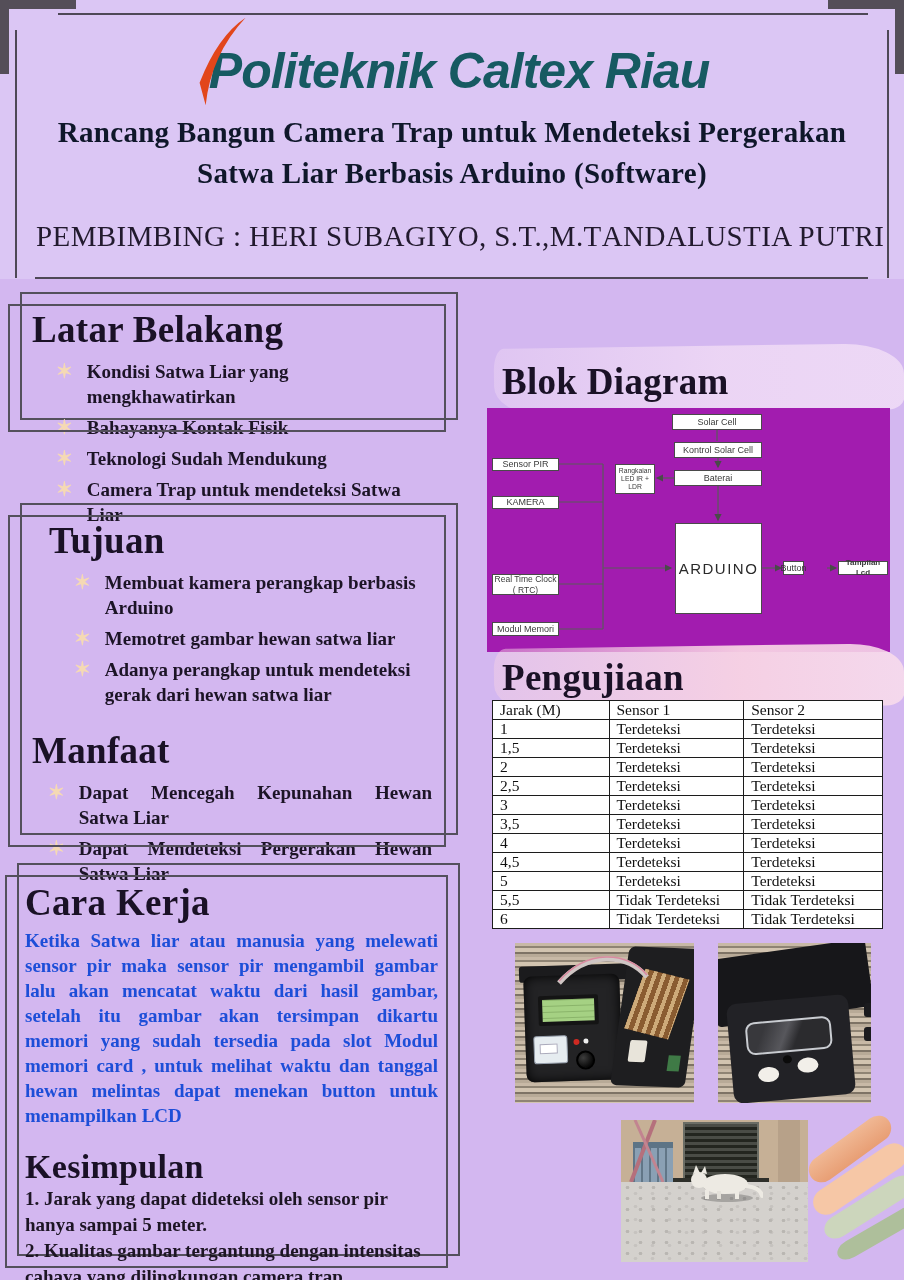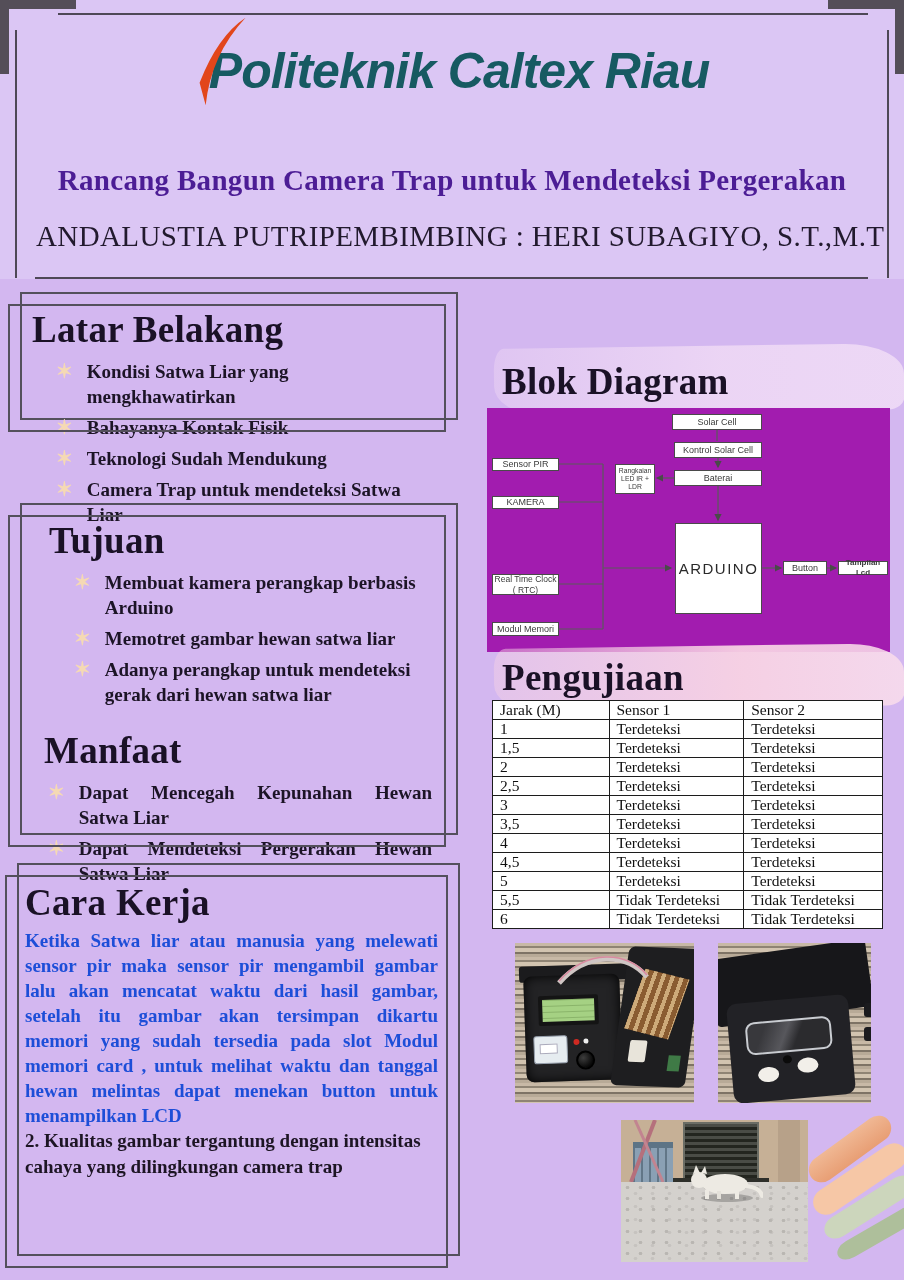--- a/index.html
+++ b/index.html
@@ -19,21 +19,21 @@
   .fr-topline { left:58px; top:13px; width:810px; height:2px; background:#4e4856; }
   .fr-left { left:15px; top:30px; width:2px; height:248px; background:#4e4856; }
   .fr-right { right:15px; top:30px; width:2px; height:248px; background:#4e4856; }
   .fr-headbottom { left:35px; top:277px; width:833px; height:2px; background:#4e4856; }
   
   .logo-row { position:absolute; left:0; top:42px; width:904px; display:flex; justify-content:center; }
   .logo { position:relative; font-family:"Liberation Sans", sans-serif; font-weight:bold; font-style:italic;
           font-size:50px; letter-spacing:-1px; color:#175a62; padding-left:14px; }
   .swoosh { position:absolute; left:2px; top:-30px; width:52px; height:98px; }
   .title-block { position:absolute; left:36px; top:112px; width:832px; text-align:center;
-                 font-weight:bold; font-size:29px; line-height:41px; color:#4c1d95; letter-spacing:0.3px;margin-top:48px; }
+                 font-weight:bold; font-size:29px; line-height:41px; color:#0f172a; letter-spacing:0.3px; }
   .byline { position:absolute; left:36px; top:220px; width:832px; display:flex; justify-content:space-between;
             font-size:29px; color:#221a2e; letter-spacing:0.4px; white-space:nowrap; }
   
   .fancy-box { position:absolute; }
   .fancy-box::before { content:""; position:absolute; top:0; left:12px; right:0; bottom:12px;
                        border:2px solid #54505c; pointer-events:none; }
   .fancy-box::after  { content:""; position:absolute; top:12px; left:0; right:12px; bottom:0;
                        border:2px solid #54505c; pointer-events:none; }
   .box-inner { position:relative; height:100%; padding:16px 26px 8px 24px; }
   h2.sec { font-size:37px; font-weight:bold; color:#1a1126; letter-spacing:0.3px; }
@@ -141,24 +141,25 @@
   <div class="logo-row">
     <div class="logo">
       <svg class="swoosh" viewBox="0 0 60 110">
         <path d="M10,106 Q16,48 56,5 Q24,26 3,80 Z" fill="#e2461b"></path>
       </svg>
       <span>Politeknik Caltex Riau</span>
     </div>
   </div>
   <div class="title-block">
     <div>Rancang Bangun Camera Trap untuk Mendeteksi Pergerakan</div>
+    <div>Satwa Liar Berbasis Arduino (Software)</div>
   </div>
   <div class="byline">
+    <span>PEMBIMBING : HERI SUBAGIYO, S.T.,M.T</span>
     <span>ANDALUSTIA PUTRI</span>
-    <span>PEMBIMBING : HERI SUBAGIYO, S.T.,M.T</span>
   </div>
 
   <div class="fancy-box" style="left:8px; top:292px; width:450px; height:140px;">
     <div class="box-inner">
       <h2 class="sec">Latar Belakang</h2>
       <ul class="stars indent1">
         <li>
             <span class="star">✶</span>
             <span class="txt">Kondisi Satwa Liar yang mengkhawatirkan</span>
           </li>
@@ -188,38 +189,40 @@
           </li>
         <li>
             <span class="star">✶</span>
             <span class="txt">Memotret gambar hewan satwa liar</span>
           </li>
         <li>
             <span class="star">✶</span>
             <span class="txt">Adanya perangkap untuk mendeteksi gerak dari hewan satwa liar</span>
           </li>
       </ul>
-      <h2 class="sec" style="margin-top:22px; margin-left:12px;">Manfaat</h2>
+      <h2 class="sec" style="margin-top:22px; ">Manfaat</h2>
       <ul class="stars indent1 justify" style="padding-left:16px;">
         <li>
             <span class="star">✶</span>
             <span class="txt">Dapat Mencegah Kepunahan Hewan Satwa Liar</span>
           </li>
         <li>
             <span class="star">✶</span>
             <span class="txt">Dapat Mendeteksi Pergerakan Hewan Satwa Liar</span>
           </li>
       </ul>
     </div>
   </div>
 
   <div class="fancy-box" style="left:5px; top:863px; width:455px; height:405px;">
     <div class="box-inner" style="padding:18px 22px 8px 20px;">
       <h2 class="sec">Cara Kerja</h2>
       <p class="body-par">Ketika Satwa liar atau manusia yang melewati sensor pir maka sensor pir mengambil gambar lalu akan mencatat waktu dari hasil gambar, setelah itu gambar akan tersimpan dikartu memori yang sudah tersedia pada slot Modul memori card , untuk melihat waktu dan tanggal hewan melintas dapat menekan button untuk menampilkan LCD</p>
+      <h2 class="sec" style="font-size:34px; margin-top:20px;">Kesimpulan</h2>
+      <div class="concl-item">1. Jarak yang dapat dideteksi oleh sensor pir hanya sampai 5 meter.</div>
       <div class="concl-item">2. Kualitas gambar tergantung dengan intensitas cahaya yang dilingkungan camera trap</div>
     </div>
   </div>
 
   <div class="brush brush-lav"></div>
   <h2 class="sec h-blok">Blok Diagram</h2>
 
   <div class="diagram">
     <svg class="dsvg" width="403" height="244">
       <defs>
@@ -251,21 +254,21 @@
       <div>LDR</div>
     </div>
     <div class="dnode" style="left:5px; top:50px;  width:67px; height:13px;">Sensor PIR</div>
     <div class="dnode" style="left:5px; top:88px;  width:67px; height:13px;">KAMERA</div>
     <div class="dnode dn-rtc" style="left:5px; top:166px; width:67px; height:21px;">
       <div>Real Time Clock</div>
       <div>( RTC)</div>
     </div>
     <div class="dnode" style="left:5px; top:214px; width:67px; height:14px;">Modul Memori</div>
     <div class="dnode dn-arduino" style="left:188px; top:115px; width:87px; height:91px;">ARDUINO</div>
-    <div class="dnode" style="left:296px; top:153px; width:44px; height:14px;">Button</div>
+    <div class="dnode" style="left:296px; top:153px; width:21px; height:14px;">Button</div>
     <div class="dnode" style="left:351px; top:153px; width:50px; height:14px; font-size:8px;font-weight:bold;">Tampilan Lcd</div>
   </div>
 
   <div class="brush brush-pink"></div>
   <h2 class="sec h-peng">Pengujiaan</h2>
 
   <table class="peng">
     <colgroup>
         <col class="c1">
         <col class="c2">

